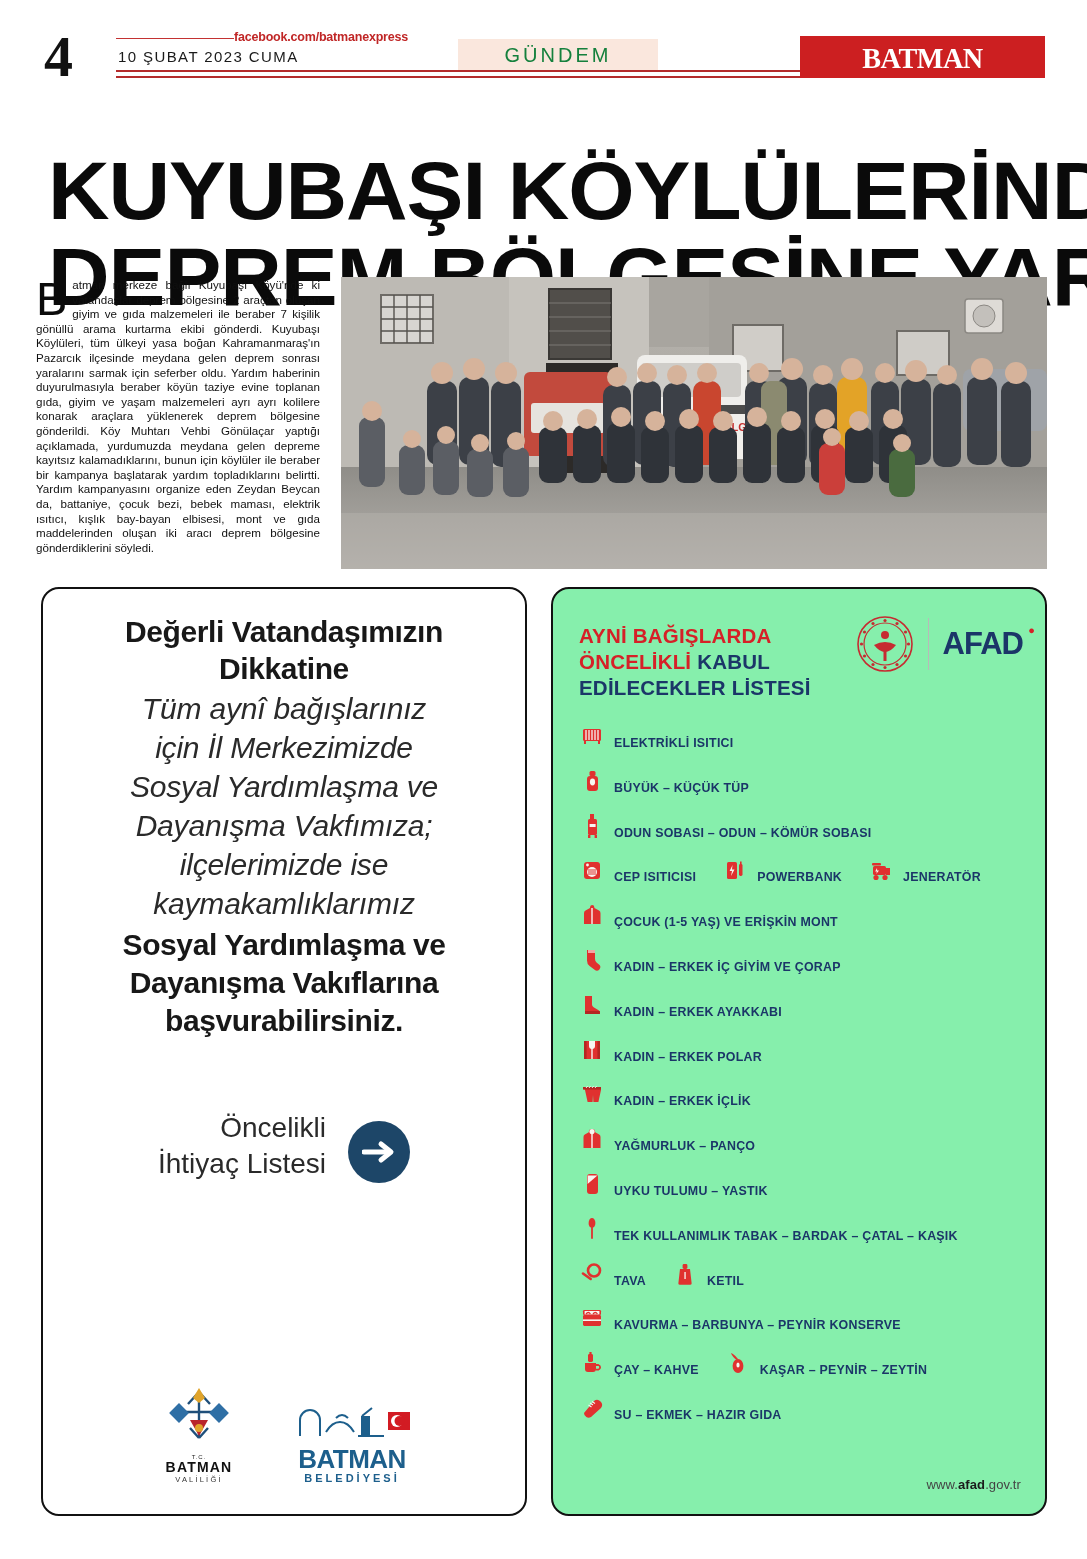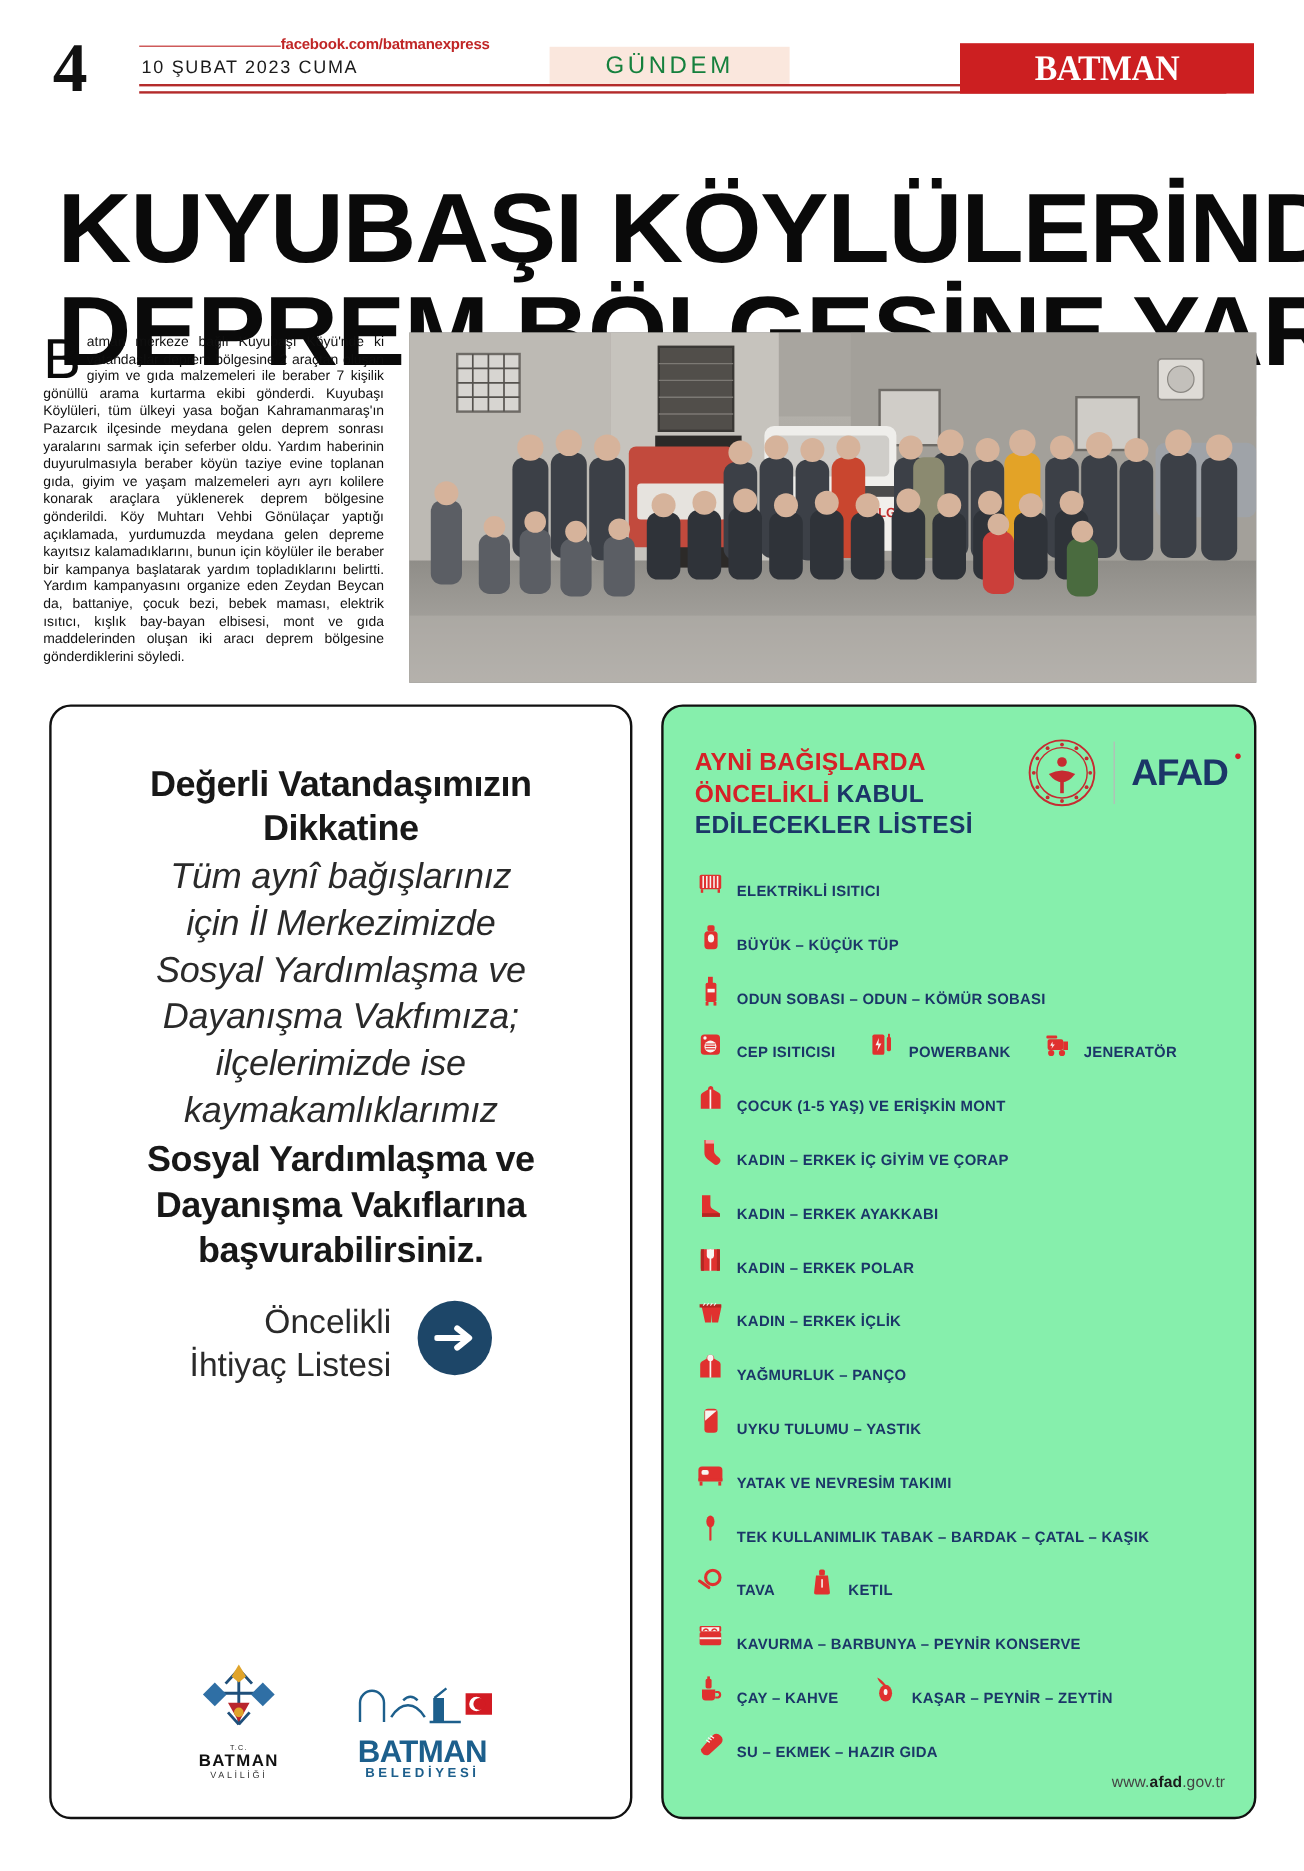--- a/index.html
+++ b/index.html
@@ -86,35 +86,35 @@
     overflow:hidden;background:#9a9a98;
   }
   .photo svg{display:block;}
 
   
   .left-panel{
     position:absolute;left:41px;top:587px;width:486px;height:929px;
     border:2.5px solid #111;border-radius:18px;background:#fff;
     box-sizing:border-box;
   }
-  .lp-inner{padding:46px 30px 0 30px;text-align:center;}
+  .lp-inner{padding:24px 30px 0 30px;text-align:center;}
   .lp-bold-1{
     font-size:30px;font-weight:bold;color:#181818;line-height:1.24;
     letter-spacing:-0.4px;
   }
   .lp-light{
     font-size:30px;font-weight:400;color:#2a2a2a;line-height:1.3;
     letter-spacing:-0.2px;margin-top:2px;font-style:italic;
   }
   .lp-bold-2{
     font-size:30px;font-weight:bold;color:#181818;line-height:1.26;
     letter-spacing:-0.4px;margin-top:3px;
   }
   .lp-cta{
-    margin-top:22px;display:flex;align-items:flex-start;justify-content:center;gap:22px;
+    margin-top:70px;display:flex;align-items:flex-end;justify-content:center;gap:22px;
   }
   .lp-cta-text{
     font-size:28px;font-weight:400;color:#2a2a2a;line-height:1.3;text-align:right;
   }
   .lp-arrow-circle{
     width:62px;height:62px;border-radius:50%;background:#1d4668;
     display:flex;align-items:center;justify-content:center;flex:none;
   }
   .lp-logos{
     position:absolute;left:0;bottom:30px;width:100%;
@@ -635,34 +635,20 @@
         <span class="ico">
               <svg width="20" height="24" viewBox="0 0 20 24">
                 <rect x="5" y="2" width="11" height="20" rx="3" fill="#e0312f"></rect>
                 <path d="M5.6 3.4 h9.8 L5.6 12 Z" fill="#f7f5f1"></path>
               </svg>
             </span>
         <span class="rp-label">UYKU TULUMU – YASTIK</span>
           </div>
         </div>
 
-      <div class="rp-item">
-          <div class="rp-seg">
-        <span class="ico">
-              <svg width="24" height="20" viewBox="0 0 24 20">
-                <path d="M2 6 a3 3 0 0 1 3 -3 h14 a3 3 0 0 1 3 3 v9 H2 Z" fill="#e0312f"></path>
-                <rect x="4.6" y="6" width="6" height="4" rx="1.6" fill="#f7f5f1"></rect>
-                <rect x="2" y="13" width="20" height="2.6" fill="#e0312f"></rect>
-                <rect x="3" y="15.6" width="2.4" height="3.4" fill="#e0312f"></rect>
-                <rect x="18.6" y="15.6" width="2.4" height="3.4" fill="#e0312f"></rect>
-              </svg>
-            </span>
-        <span class="rp-label">YATAK VE NEVRESİM TAKIMI</span>
-          </div>
-        </div>
 
       <div class="rp-item">
           <div class="rp-seg">
         <span class="ico">
               <svg width="14" height="24" viewBox="0 0 14 24">
                 <ellipse cx="7" cy="6" rx="3.4" ry="5" fill="#e0312f"></ellipse>
                 <rect x="6.1" y="10" width="1.8" height="12" rx="0.9" fill="#e0312f"></rect>
               </svg>
             </span>
         <span class="rp-label">TEK KULLANIMLIK TABAK – BARDAK – ÇATAL – KAŞIK</span>

